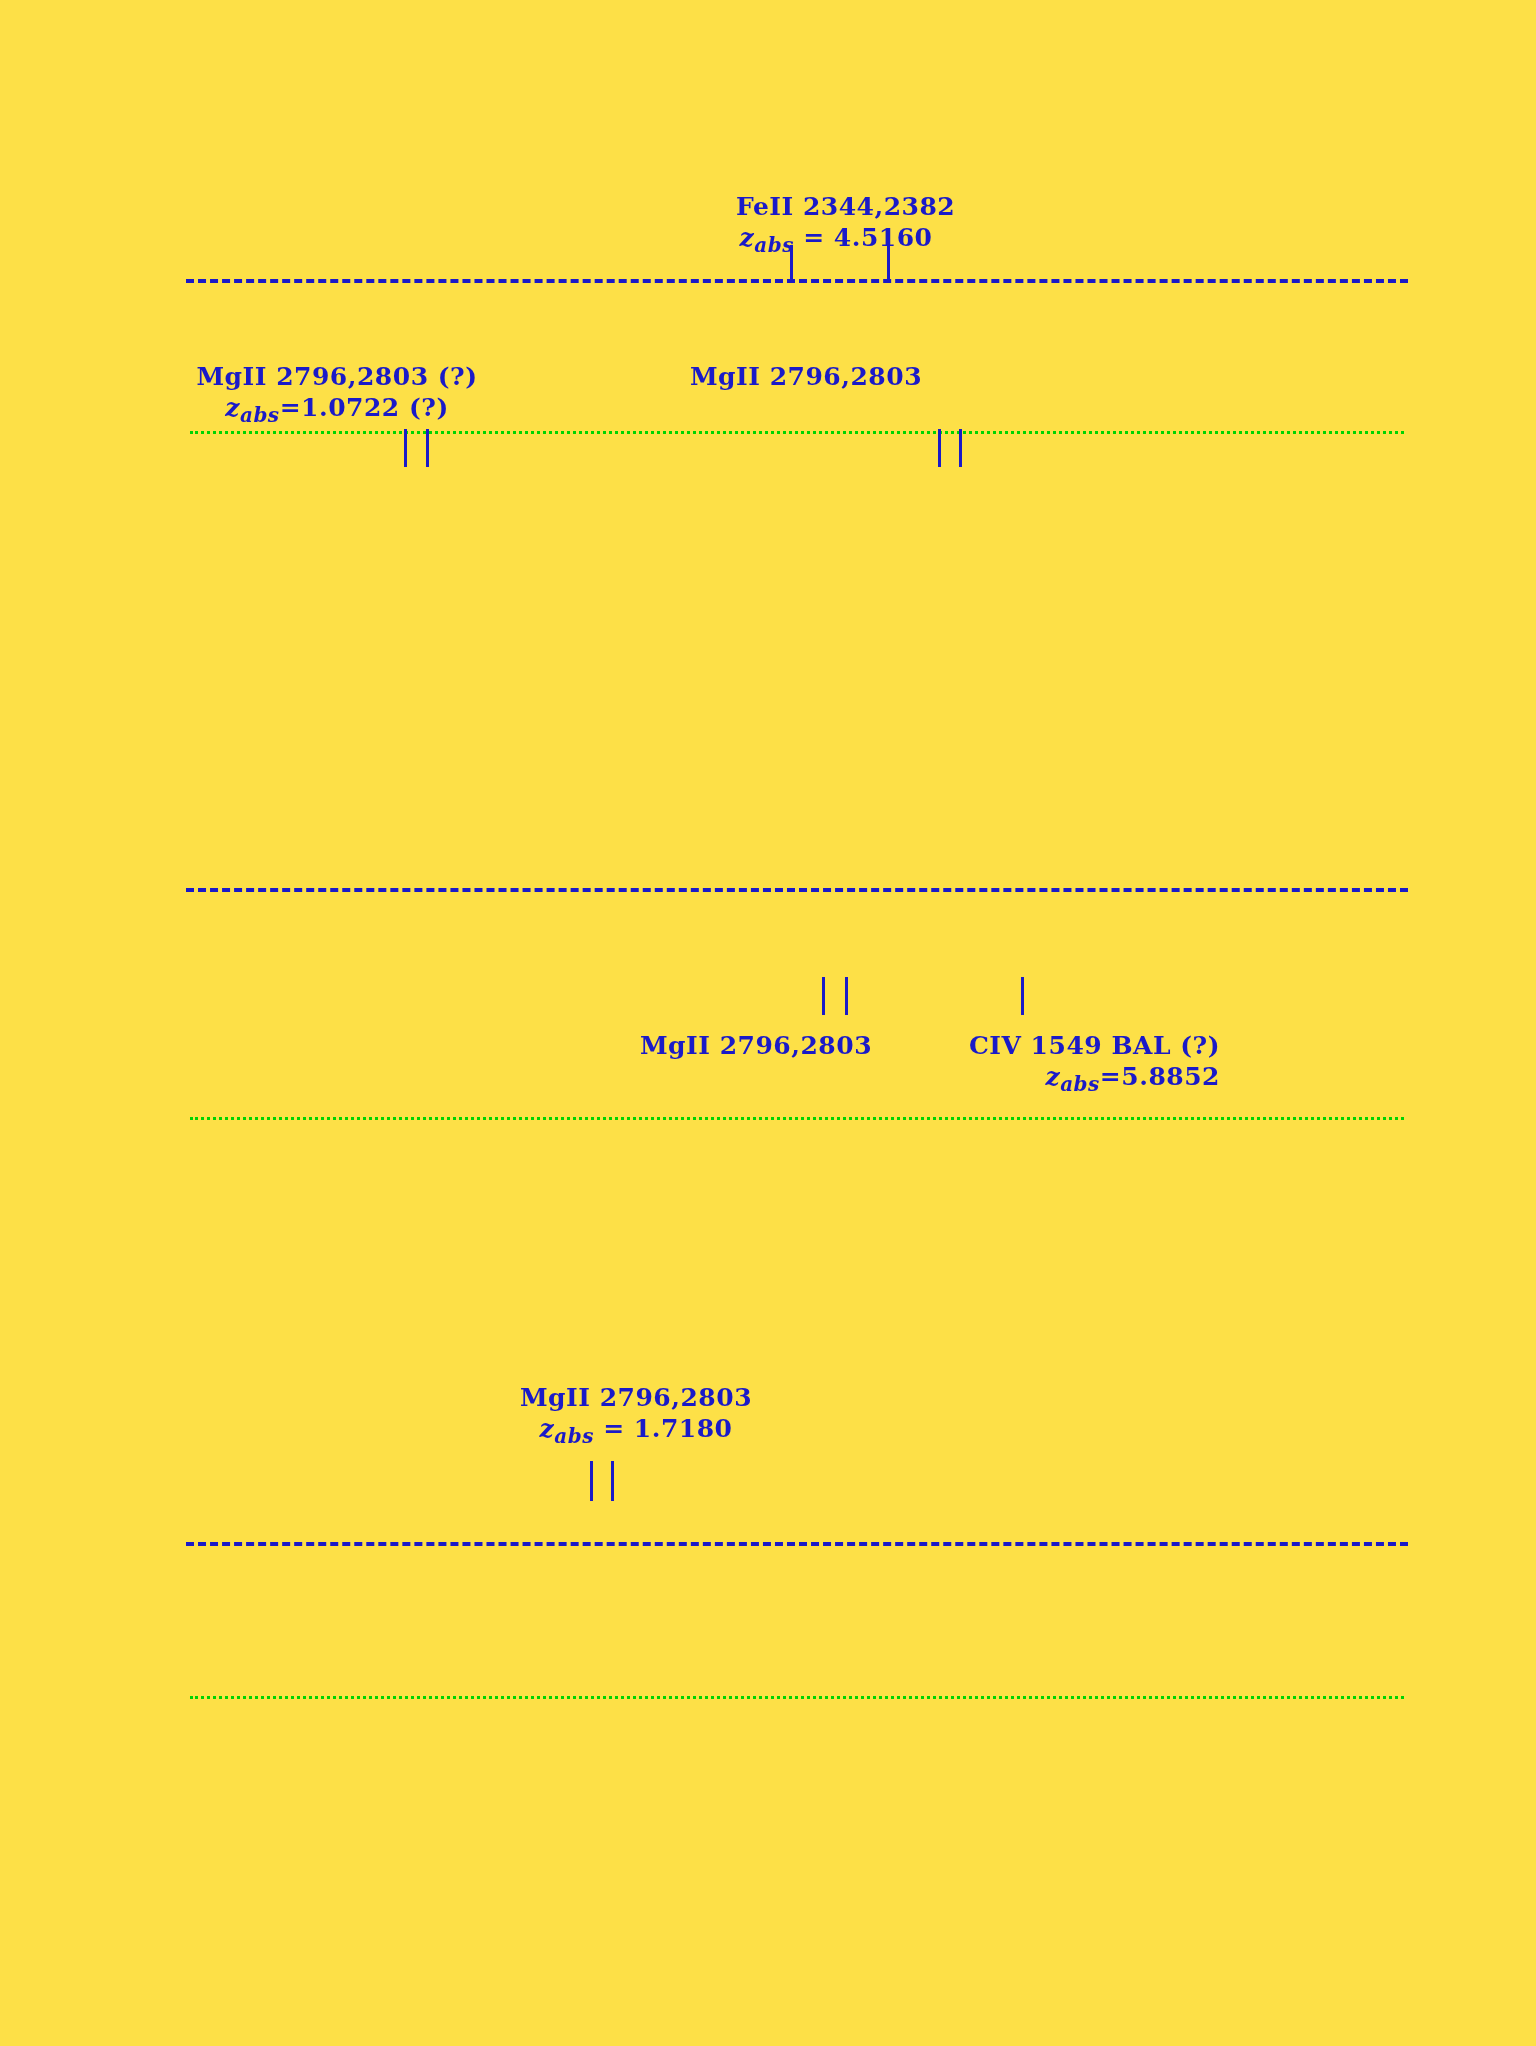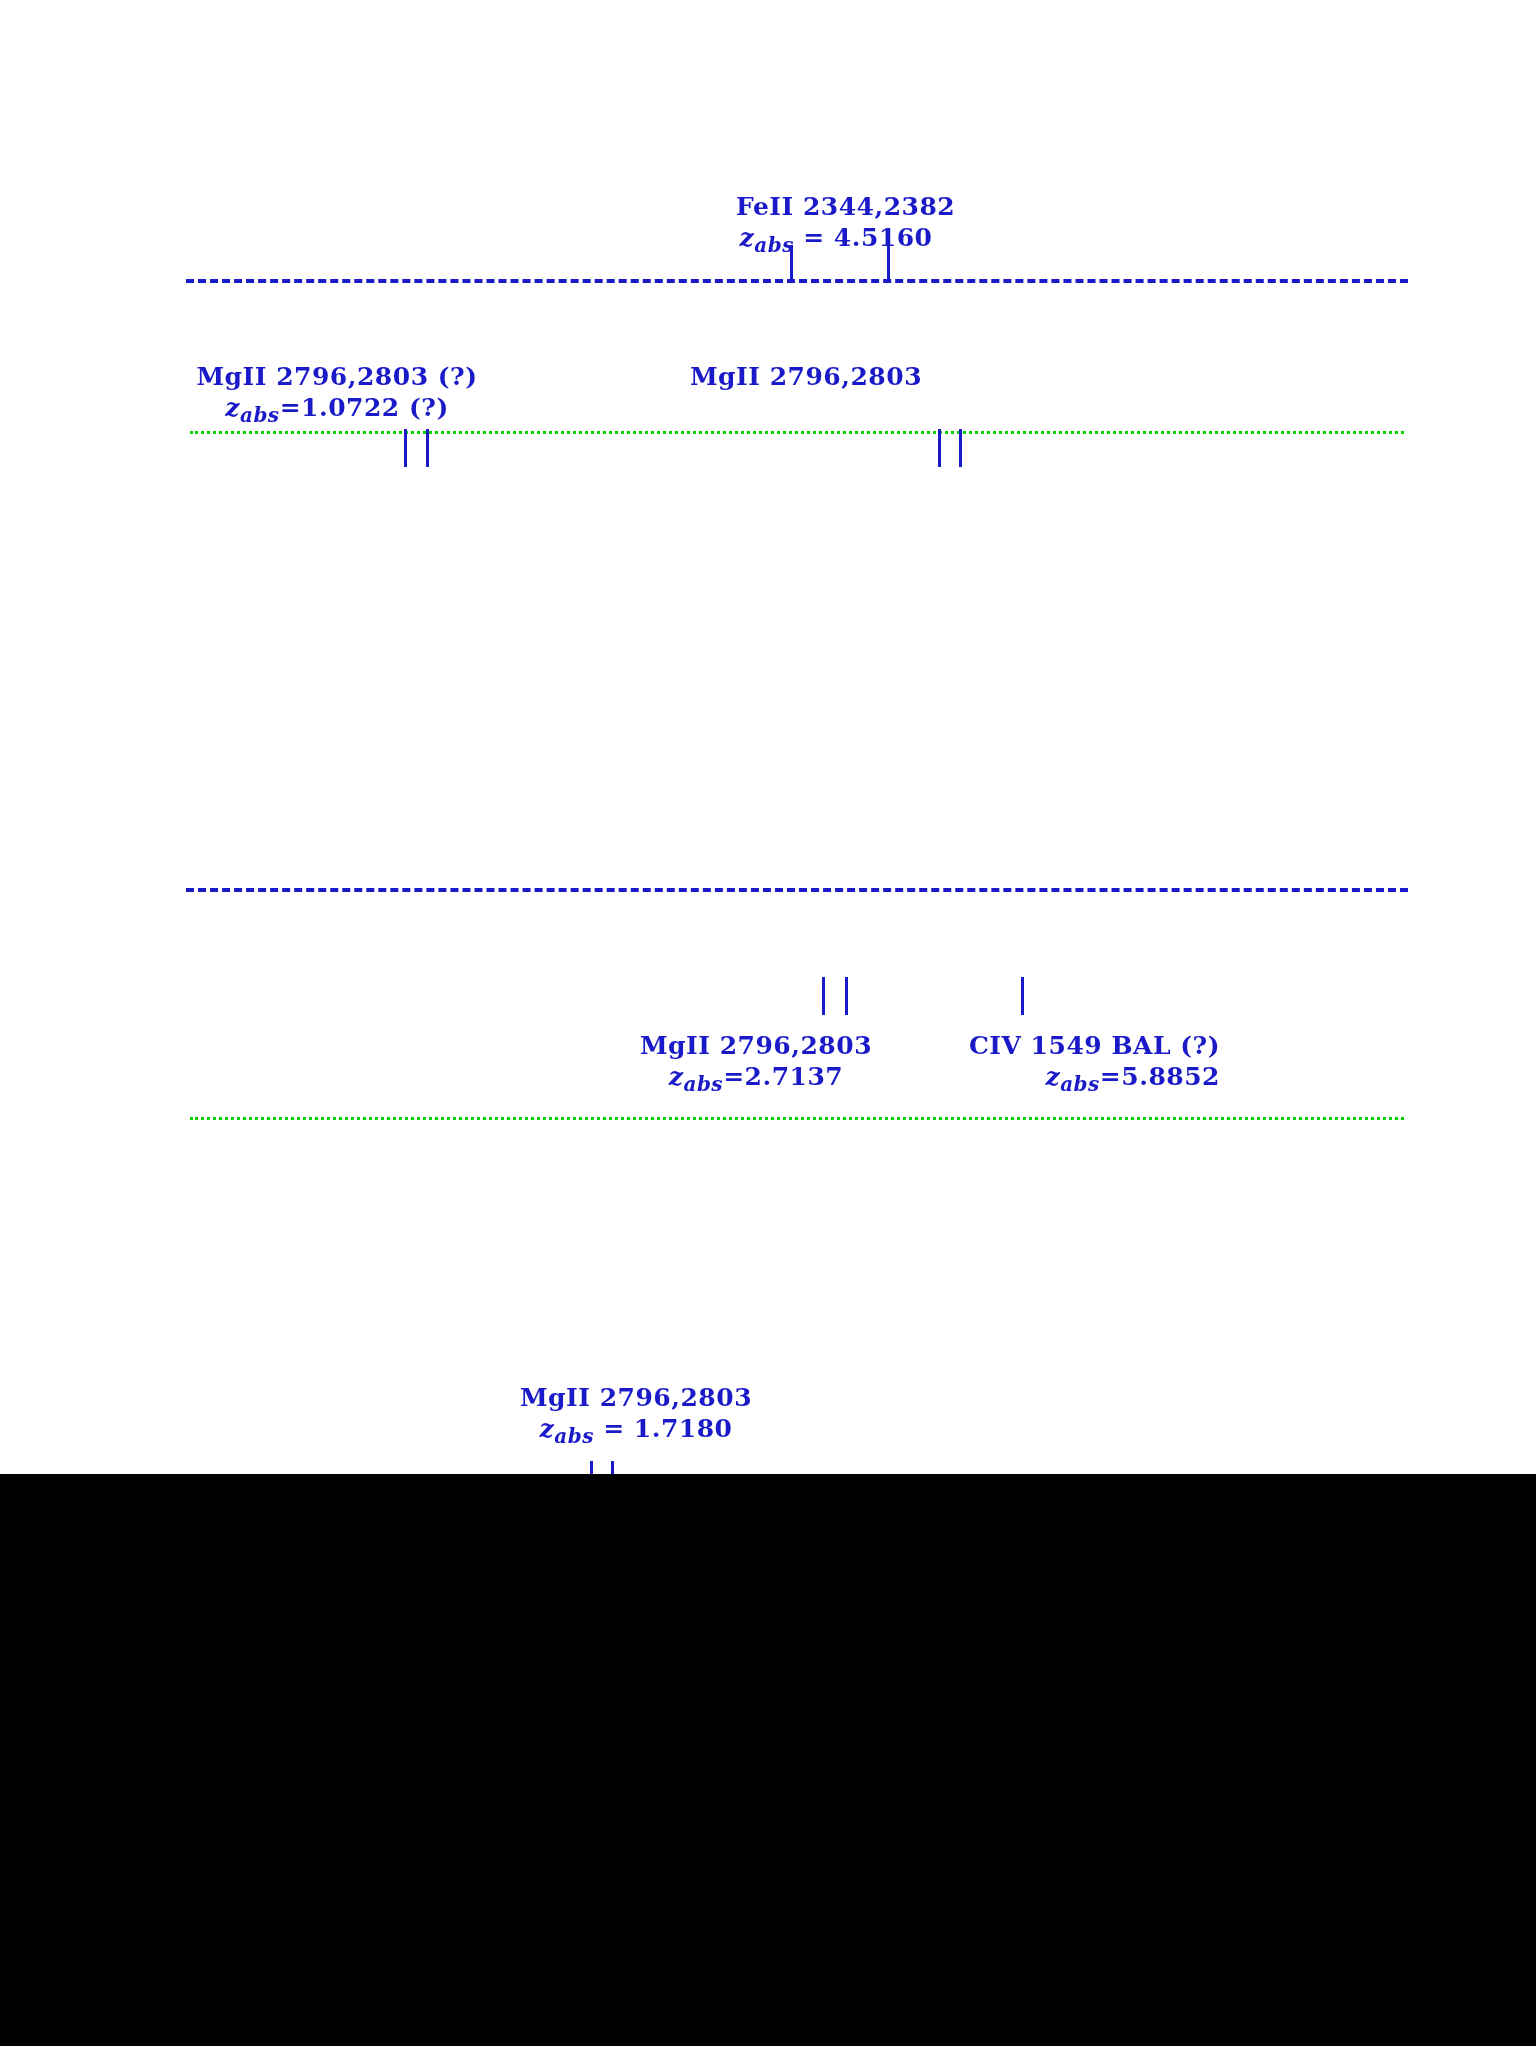--- a/index.html
+++ b/index.html
@@ -3,22 +3,22 @@
 <meta charset="utf-8">
 <style>
   html, body {
     margin: 0;
     padding: 0;
     background: #000000;
   }
   #page {
     position: relative;
     width: 1536px;
-    height: 1474px;
-    background: #ffffff;
+    height: 2046px;
+    background: #fde047;
     overflow: hidden;
     font-family: "DejaVu Serif", serif;
   }
   .panel {
     position: absolute;
     left: 0;
     width: 1536px;
   }
   
   .trace {
@@ -95,21 +95,20 @@
   </div>
 
   <div class="panel">
 
     <div class="trace" style="left:186px; width:1222px; top:888px;"></div>
 
     <div class="zeroline" style="left:190px; width:1214px; top:1117px;"></div>
 
     <div class="annot" style="left:756px; top:1030px; width:400px; margin-left:-200px; text-align:center;">
       <span>MgII 2796,2803</span>
-      <span class="l2"><span class="zi">z</span><span class="sub">abs</span><span>=2.7137</span></span>
     </div>
     <div class="tick" style="left:822px; top:977px; height:38px;"></div>
     <div class="tick" style="left:845px; top:977px; height:38px;"></div>
 
     <div class="annot" style="left:1020px; top:1030px; width:400px; margin-left:-200px; text-align:right;">
       <span>CIV 1549 BAL (?)</span>
       <span class="l2"><span class="zi">z</span><span class="sub">abs</span><span>=5.8852</span></span>
     </div>
     <div class="tick" style="left:1021px; top:977px; height:38px;"></div>
   </div>

